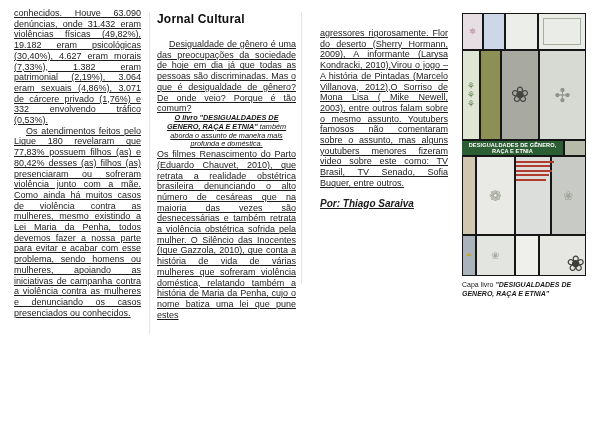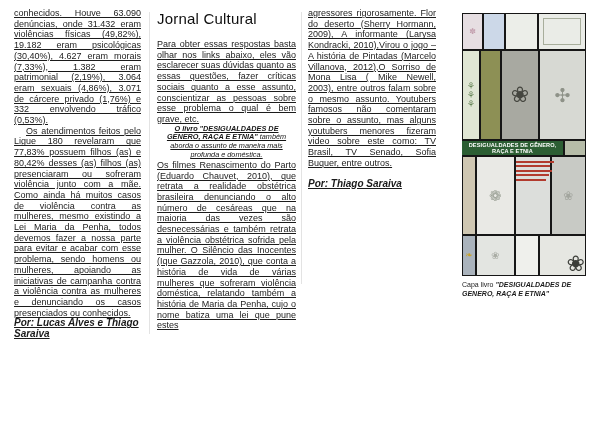--- a/index.html
+++ b/index.html
@@ -5,27 +5,27 @@
   * { margin:0; padding:0; box-sizing:border-box; }
   html,body { width:600px; height:424px; background:#ffffff; overflow:hidden;
               font-family:"Liberation Sans","DejaVu Sans",sans-serif; }
   .page { position:relative; width:600px; height:424px; background:#fff; }
 
   .col { position:absolute; top:8px; color:#1c1c1c; font-size:9px; line-height:10.7px;
          text-align:justify; }
   .col p { margin:0;text-decoration:underline; }
   #col1 { left:14px;  width:127px; }
   #col2 { left:157px; width:139px; }
-  #col3 { left:308px; width:128px; }
+  #col3 { left:320px; width:128px;margin-top:20px; }
 
   .vdivider { position:absolute; width:1px; background:#e3e3e3; }
   #divider1 { left:149px; top:12px; height:322px; }
   #divider2 { left:301px; top:12px; height:272px; }
 
-  .page-title { font-size:15px; font-weight:400; color:#0e0e0e; line-height:22px;
+  .page-title { font-size:12px; font-weight:700; color:#0e0e0e; line-height:22px;
                 margin-bottom:9px; text-align:left; letter-spacing:.2px; }
 
   .indent1 { text-indent:12px; }
   .byline { margin-top:12px; text-align:left; font-style:italic; font-weight:600;
             font-size:10px; color:#1a1a1a; }
 
   .note { margin:10px 2px 11px 2px; text-align:center; font-style:italic;
           font-size:7.3px; line-height:8.8px; color:#141414; }
   .note .nb { font-weight:700; }
 
@@ -51,28 +51,27 @@
   .cover-caption .cap-title { font-weight:700; font-style:italic; }
 </style>
 </head>
 <body>
 
 <div class="page">
 
   <div class="col" id="col1">
     <p>conhecidos. Houve 63.090 denúncias, onde 31.432 eram violências físicas (49,82%), 19.182 eram psicológicas (30,40%), 4.627 eram morais (7,33%), 1.382 eram patrimonial (2,19%), 3.064 eram sexuais (4,86%), 3.071 de cárcere privado (1,76%) e 332 envolvendo tráfico (0,53%).</p>
     <p class="indent1">Os atendimentos feitos pelo Ligue 180 revelaram que 77,83% possuem filhos (as) e 80,42% desses (as) filhos (as) presenciaram ou sofreram violência junto com a mãe. Como ainda há muitos casos de violência contra as mulheres, mesmo existindo a Lei Maria da Penha, todos devemos fazer a nossa parte para evitar e acabar com esse problema, sendo homens ou mulheres, apoiando as iniciativas de campanha contra a violência contra as mulheres e denunciando os casos presenciados ou conhecidos.</p>
-    <p class="byline">Por: Lucas Alves e Thiago Saraiva</p>
   </div>
 
   <div class="vdivider" id="divider1"></div>
 
   <div class="col" id="col2">
     <h1 class="page-title">Jornal Cultural</h1>
-    <p>Para obter essas respostas basta olhar nos links abaixo, eles vão esclarecer suas dúvidas quanto as essas questões, fazer críticas sociais quanto a esse assunto, conscientizar as pessoas sobre esse problema o qual é bem grave, etc.</p>
+    <p class="indent1">Desigualdade de gênero é uma das preocupações da sociedade de hoje em dia já que todas as pessoas são discriminadas. Mas o que é desigualdade de gênero? De onde veio? Porque é tão comum?</p>
     <p class="note"><span class="nb">O livro "DESIGUALDADES DE GENERO, RAÇA E ETNIA"</span><span> também aborda o assunto de maneira mais profunda e doméstica.</span></p>
     <p>Os filmes Renascimento do Parto (Eduardo Chauvet, 2010), que retrata a realidade obstétrica brasileira denunciando o alto número de cesáreas que na maioria das vezes são desnecessárias e também retrata a violência obstétrica sofrida pela mulher. O Silêncio das Inocentes (Ique Gazzola, 2010), que conta a história de vida de várias mulheres que sofreram violência doméstica, relatando também a história de Maria da Penha, cujo o nome batiza uma lei que pune estes</p>
   </div>
 
   <div class="vdivider" id="divider2"></div>
 
   <div class="col" id="col3">
     <p>agressores rigorosamente. Flor do deserto (Sherry Hormann, 2009), A informante (Larysa Kondracki, 2010),Virou o jogo – A história de Pintadas (Marcelo Villanova, 2012),O Sorriso de Mona Lisa ( Mike Newell, 2003), entre outros falam sobre o mesmo assunto. Youtubers famosos não comentaram sobre o assunto, mas alguns youtubers menores fizeram video sobre este como: TV Brasil, TV Senado, Sofia Buquer, entre outros.</p>
     <p class="byline" style="margin-top:10px;">Por: Thiago Saraiva</p>
   </div>

